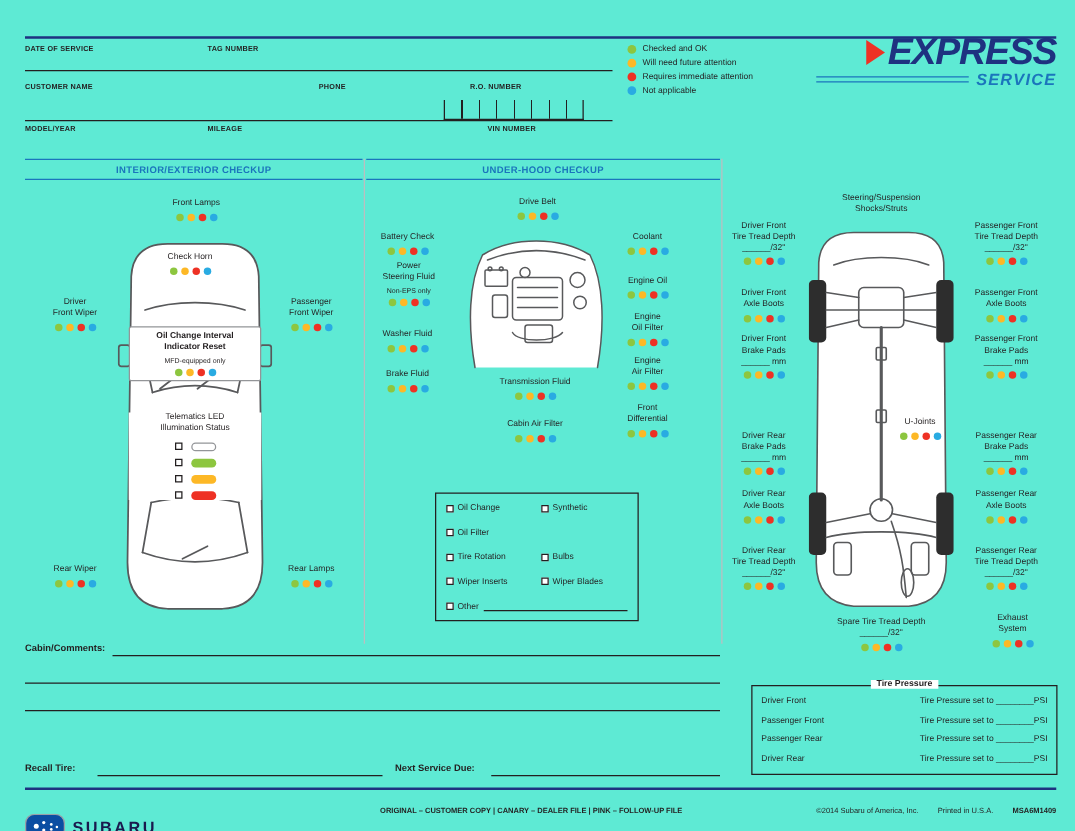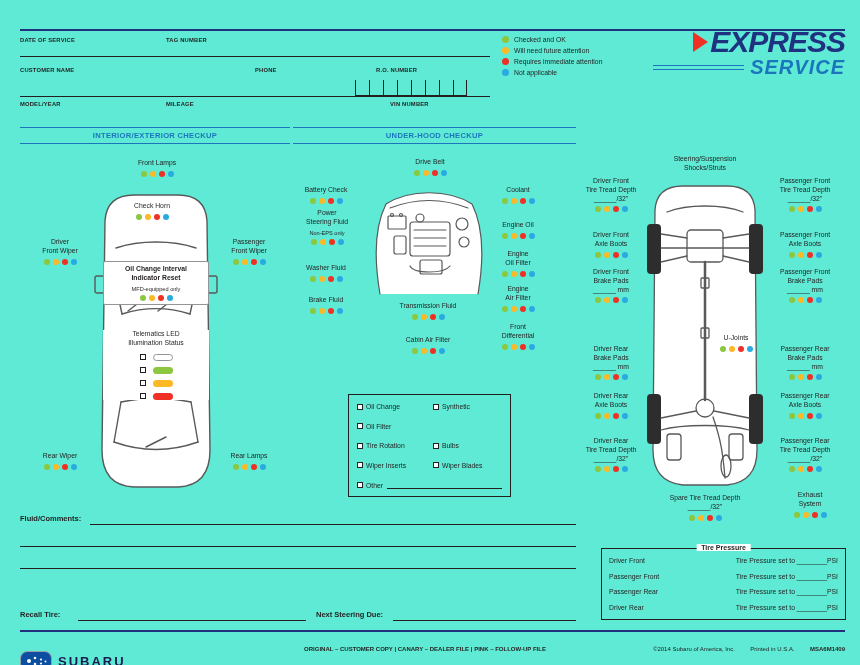--- a/index.html
+++ b/index.html
@@ -71,21 +71,21 @@
       </div>
   </div>
 
   <div class="abs" style="left:653px;top:25px;width:192px">
     <div style="display:flex;align-items:center;justify-content:flex-end">
       <span style="width:0;height:0;border-top:10px solid transparent;border-bottom:10px solid transparent;border-left:15px solid var(--c-red);margin-right:2px"></span>
       <span style="font-size:30px;font-weight:bold;font-style:italic;color:var(--c-navy);letter-spacing:-1px">EXPRESS</span>
     </div>
     <div style="display:flex;align-items:center;gap:6px;margin-top:-3px">
       <span style="flex:1;height:5px;border-top:1.5px solid var(--c-blue);border-bottom:1.5px solid var(--c-blue)"></span>
-      <span style="font-size:20px;font-weight:bold;font-style:italic;color:var(--c-blue);letter-spacing:1px">SERVICE</span>
+      <span style="font-size:13px;font-weight:bold;font-style:italic;color:var(--c-blue);letter-spacing:1px">SERVICE</span>
     </div>
   </div>
 
   <div class="sec-head" style="left:20px;top:127px;width:270px">INTERIOR/EXTERIOR CHECKUP</div>
   <div class="sec-head" style="left:293px;top:127px;width:283px">UNDER-HOOD CHECKUP</div>
   <div class="vdiv" style="left:291px;top:127px;height:388px"></div>
   <div class="vdiv" style="left:577px;top:127px;height:388px"></div>
 
   <svg class="abs" style="left:94px;top:190px" width="124" height="303" viewBox="0 0 124 303">
     <g fill="none" stroke="#58595b" stroke-width="1.4" stroke-linejoin="round" stroke-linecap="round">
@@ -596,28 +596,28 @@
           <span>Passenger Rear</span>
           <span>Tire Pressure set to ________PSI</span>
         </div>
       <div class="tp-row">
           <span>Driver Rear</span>
           <span>Tire Pressure set to ________PSI</span>
         </div>
     </div>
   </div>
 
-  <div class="abs b" style="left:20px;top:514px;font-size:7.5px">Fluid/Comments:</div>
+  <div class="abs b" style="left:20px;top:514px;font-size:7.5px">Cabin/Comments:</div>
   <div class="hline" style="left:90px;top:524px;width:486px"></div>
   <div class="hline" style="left:20px;top:546px;width:556px"></div>
   <div class="hline" style="left:20px;top:568px;width:556px"></div>
 
   <div class="abs b" style="left:20px;top:610px;font-size:7.5px">Recall Tire:</div>
   <div class="hline" style="left:78px;top:620px;width:228px"></div>
-  <div class="abs b" style="left:316px;top:610px;font-size:7.5px">Next Steering Due:</div>
+  <div class="abs b" style="left:316px;top:610px;font-size:7.5px">Next Service Due:</div>
   <div class="hline" style="left:393px;top:620px;width:183px"></div>
 
   <div class="abs" style="left:20px;top:630px;width:825px;height:2px;background:var(--c-navy)"></div>
 
   <div class="abs" style="left:20px;top:651px;display:flex;align-items:center;gap:6px">
     <svg width="32" height="20" viewBox="0 0 32 20">
       <rect x="0.5" y="0.5" width="31" height="19" rx="7" fill="#0b4ea2" stroke="#9aa0a6"></rect>
       <circle cx="9" cy="10" r="2" fill="#fff"></circle>
       <circle cx="15" cy="7" r="1.3" fill="#fff"></circle>
       <circle cx="15" cy="13" r="1.3" fill="#fff"></circle>

